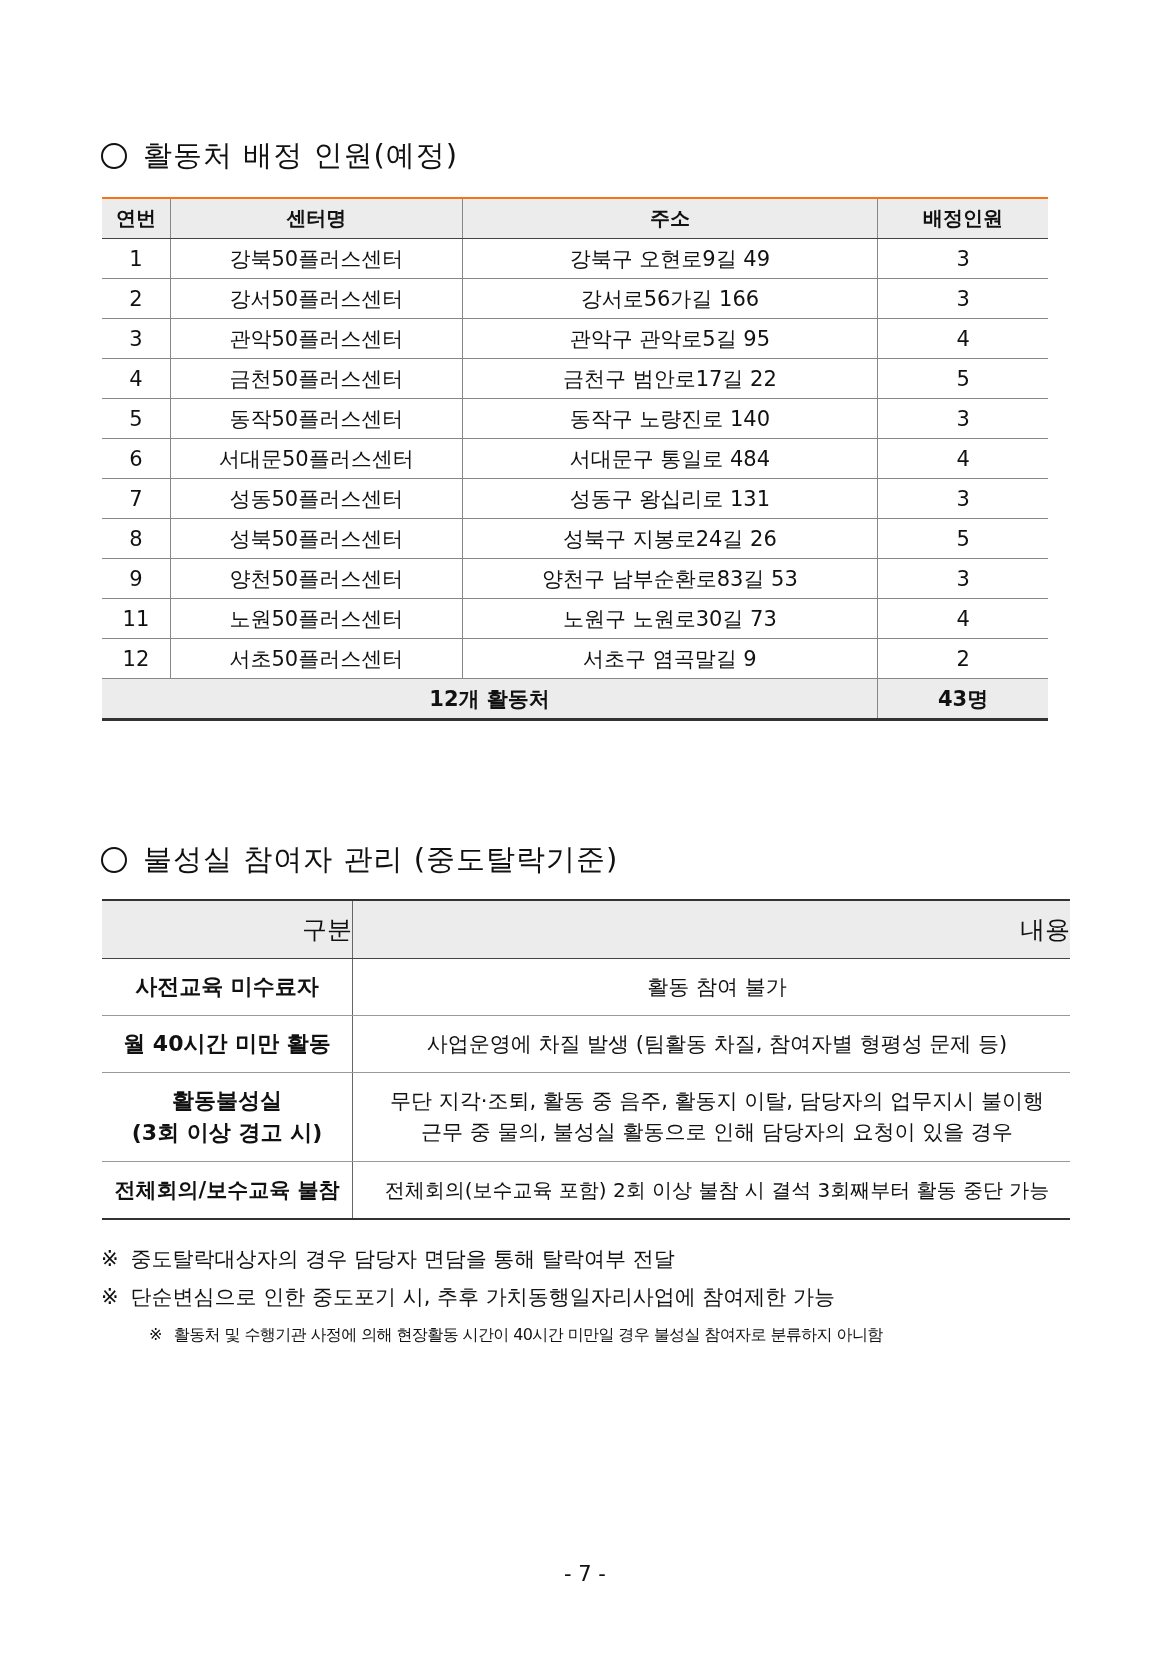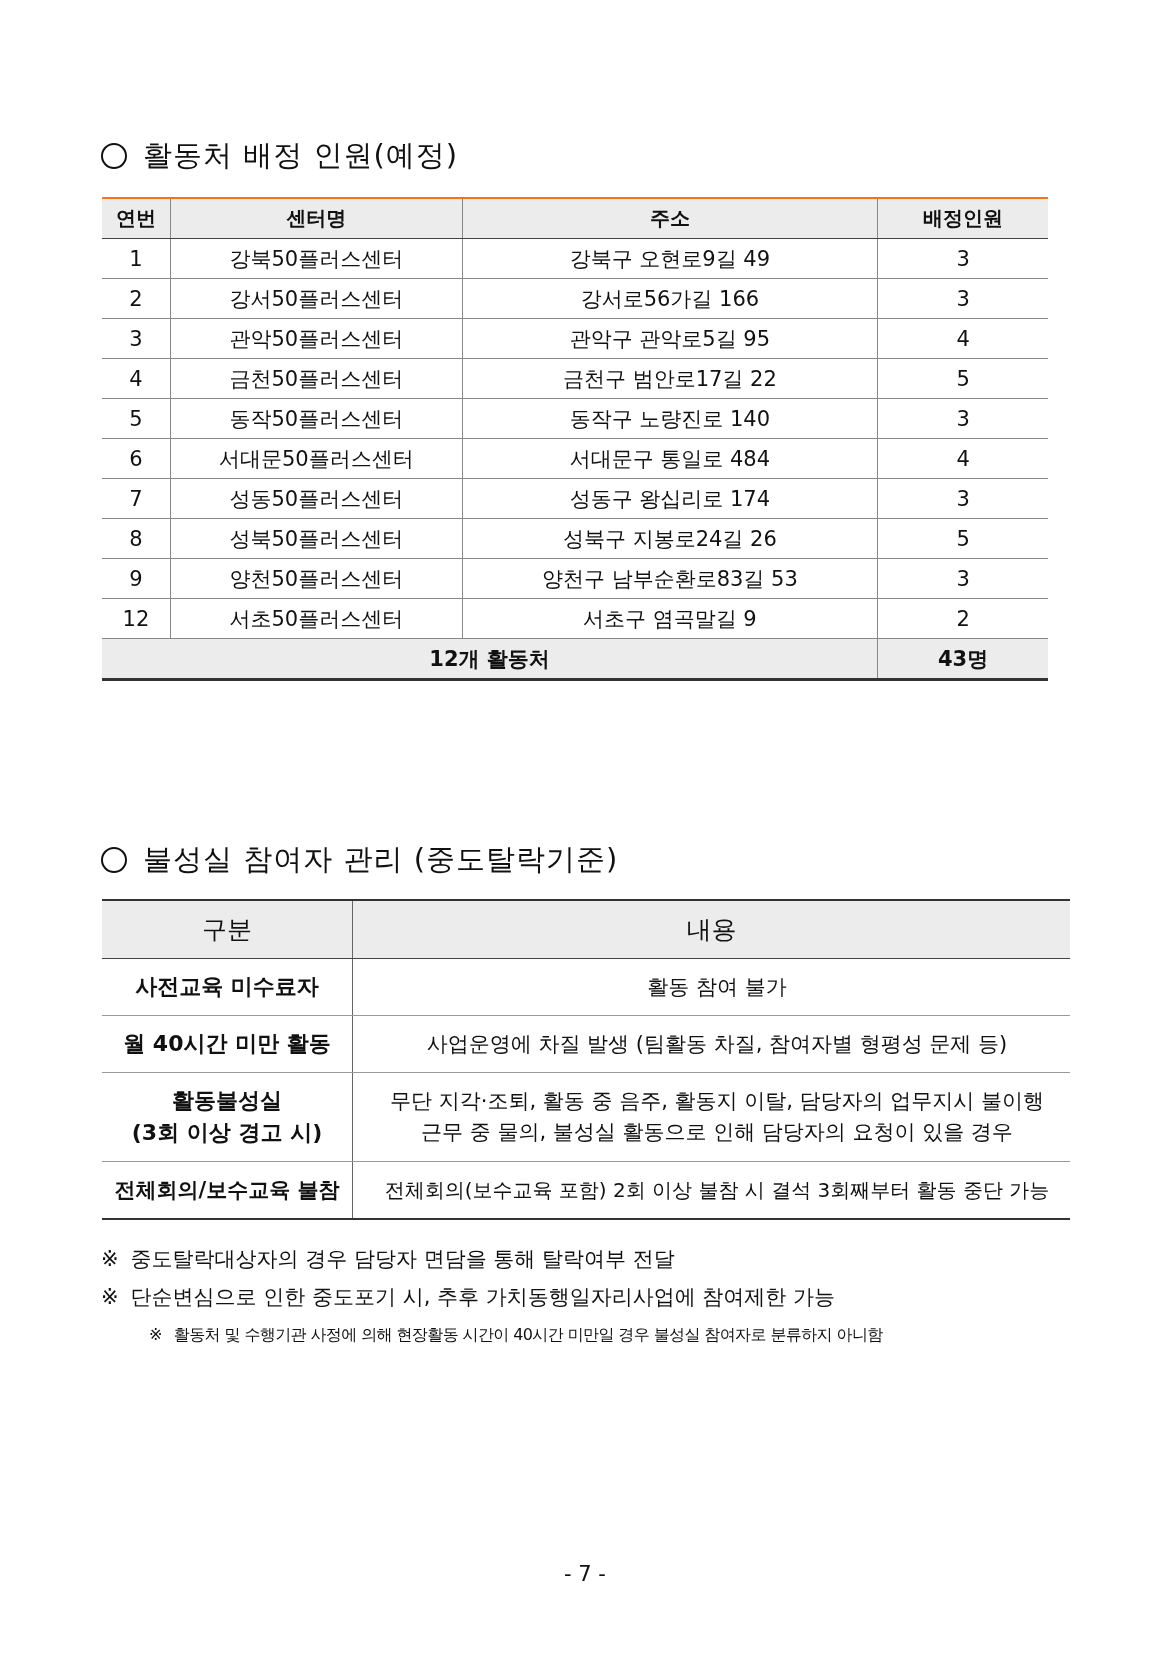--- a/index.html
+++ b/index.html
@@ -45,21 +45,21 @@
   #mgmt-table { left: 102px; top: 899px; width: 968px; }
   #mgmt-table th, #mgmt-table td {
     font-size: 22px; padding: 0;
     border-top: 1px solid #999; border-bottom: 1px solid #999;
     border-left: 1px solid #666; border-right: 1px solid #666;
   }
   #mgmt-table tr > *:first-child { border-left: none; }
   #mgmt-table tr > *:last-child { border-right: none; }
   #mgmt-table thead th {
     background: #ececec; font-weight: normal; font-size: 25px;
-    height: 57px; border-top: 2px solid #333; border-bottom: 1.5px solid #444;
+    height: 57px; border-top: 2px solid #333; border-bottom: 1.5px solid #444; text-align: right;
   }
   #mgmt-table td.cat {
     width: 250px; text-align: center; font-weight: bold; line-height: 32px;
   }
   #mgmt-table td.content { text-align: center; padding-left: 11px; line-height: 31px; font-size: 21px; }
   #mgmt-table tbody tr.r1 td { height: 56px; }
   #mgmt-table tbody tr.r2 td { height: 56px; }
   #mgmt-table tbody tr.r3 td { height: 88px; }
   #mgmt-table tbody tr.r4 td { height: 56px; border-bottom: 2.5px solid #333; }
 
@@ -123,34 +123,40 @@
     </tr>
     <tr>
       <td>6</td>
       <td>서대문50플러스센터</td>
       <td>서대문구 통일로 484</td>
       <td>4</td>
     </tr>
     <tr>
       <td>7</td>
       <td>성동50플러스센터</td>
-      <td>성동구 왕십리로 174</td>
+      <td>성동구 왕십리로 131</td>
       <td>3</td>
     </tr>
     <tr>
       <td>8</td>
       <td>성북50플러스센터</td>
       <td>성북구 지봉로24길 26</td>
       <td>5</td>
     </tr>
     <tr>
       <td>9</td>
       <td>양천50플러스센터</td>
       <td>양천구 남부순환로83길 53</td>
       <td>3</td>
+    </tr>
+    <tr>
+      <td>11</td>
+      <td>노원50플러스센터</td>
+      <td>노원구 노원로30길 73</td>
+      <td>4</td>
     </tr>
     <tr>
       <td>12</td>
       <td>서초50플러스센터</td>
       <td>서초구 염곡말길 9</td>
       <td>2</td>
     </tr>
   </tbody>
   <tfoot>
     <tr>

